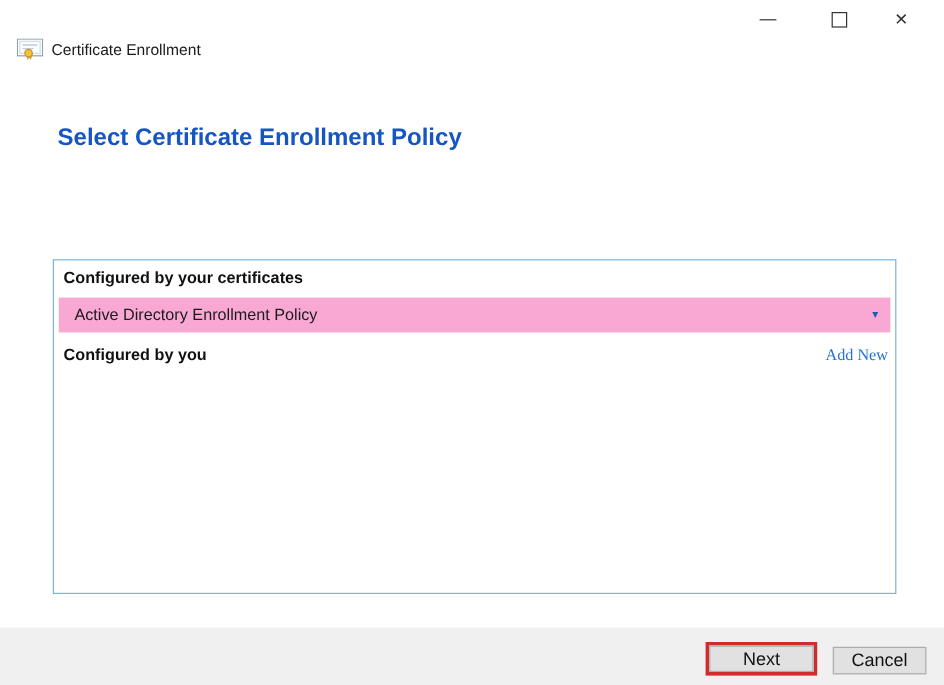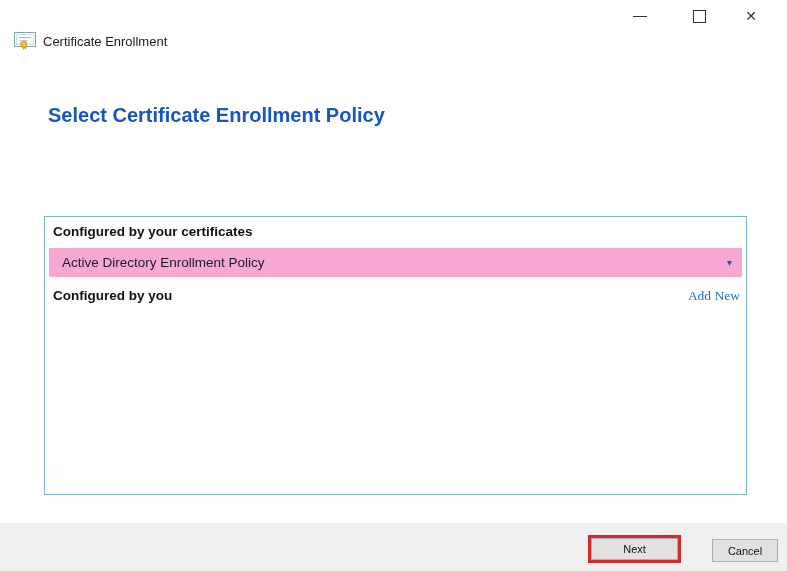--- a/index.html
+++ b/index.html
@@ -23,24 +23,24 @@
   .panel{position:absolute;left:44px;top:216px;width:703px;height:279px;border:1px solid #7cb2d8;box-sizing:border-box;background:#fff;}
   .panel-header{position:absolute;left:8px;top:7px;font-size:13.5px;font-weight:700;color:#111;}
   .policy-row{position:absolute;left:4px;right:4px;top:31px;height:29px;background:#f9a8d4;display:flex;align-items:center;justify-content:space-between;padding:0 10px 0 13px;box-sizing:border-box;cursor:default;}
   .policy-row .policy-name{font-size:13.5px;color:#1b1b1b;}
   .policy-row .chev{font-size:10px;color:#1f5bb5;line-height:1;}
   .user-row{position:absolute;left:8px;right:6px;top:71px;height:22px;display:flex;align-items:flex-start;justify-content:space-between;}
   .user-row .user-label{font-size:13.5px;font-weight:700;color:#111;}
   .user-row .add-new{font-size:13.5px;color:#2571cc;cursor:pointer;font-family:Liberation Serif, serif;}
   
   .footer{position:absolute;left:0;top:523px;width:787px;height:48px;background:#f0f0f0;}
-  .btn{font-family:"Liberation Sans",sans-serif;font-size:11px;color:#111;background:#e1e1e1;border:1px solid #adadad;display:flex;align-items:center;justify-content:center;box-sizing:border-box;cursor:default;}
+  .btn{font-family:"Liberation Sans",sans-serif;font-size:15px;color:#111;background:#e1e1e1;border:1px solid #adadad;display:flex;align-items:center;justify-content:center;box-sizing:border-box;cursor:default;}
   .next-highlight{position:absolute;left:588px;top:535px;width:93px;height:28px;border:3px solid #d22b2b;box-sizing:border-box;}
   .next-btn{width:100%;height:100%;}
-  .cancel-btn{position:absolute;left:712px;top:539px;width:66px;height:23px;}
+  .cancel-btn{position:absolute;left:694px;top:539px;width:78px;height:23px;}
 </style>
 </head>
 <body>
 
 <div class="screen">
 
   <div class="win-btn" style="left:620px;">
     <span class="dash"></span>
   </div>
   <div class="win-btn" style="left:679px;">

